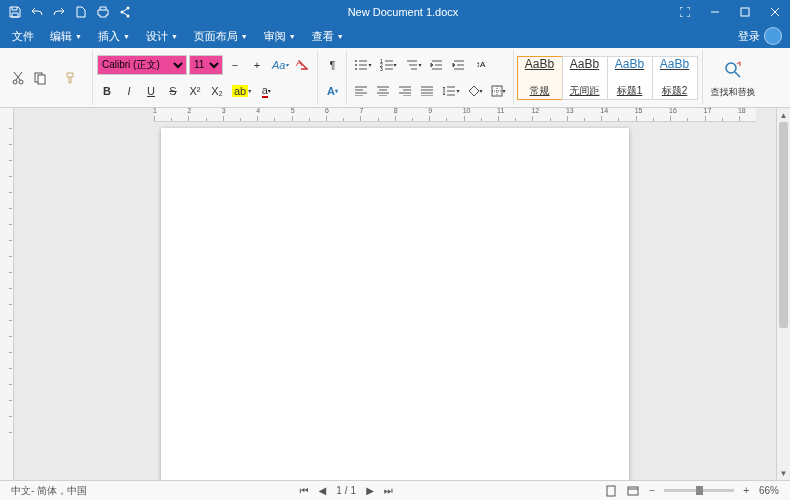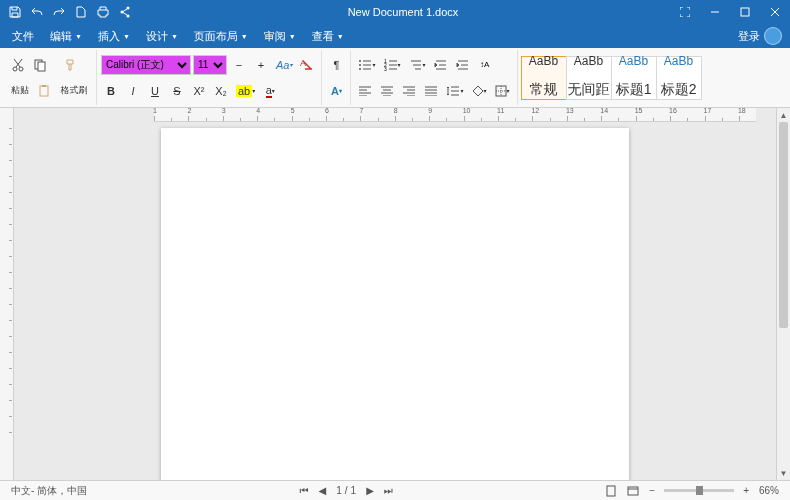--- a/index.html
+++ b/index.html
@@ -20,29 +20,29 @@
 .login { display: flex; align-items: center; gap: 4px; padding-right: 4px; }
 .avatar { width: 18px; height: 18px; border-radius: 50%; background: #4a9de0; border: 1px solid rgba(255,255,255,0.5); }
 
 .ribbon { height: 60px; background: #f8f8f8; border-bottom: 1px solid #d0d0d0; display: flex; align-items: stretch; padding: 2px 4px; }
 .ribbon-group { display: flex; flex-direction: column; justify-content: center; padding: 0 4px; border-right: 1px solid #e0e0e0; }
 .ribbon-group:last-child { border-right: none; }
 .ribbon-row { display: flex; align-items: center; gap: 2px; height: 26px; }
 .ribbon-btn { min-width: 20px; height: 20px; display: flex; align-items: center; justify-content: center; border: 1px solid transparent; cursor: pointer; padding: 0 2px; }
 .ribbon-label { font-size: 9px; text-align: center; }
 
-select.font-combo { height: 20px; font-size: 10px; border: 1px solid #ccc; background: #d946ef; }
+select.font-combo { height: 20px; font-size: 10px; border: 1px solid #ccc; background: #ec4899; }
 .font-combo.name { width: 90px; }
 .font-combo.size { width: 34px; }
 
 .style-gallery { display: flex; gap: 0; }
-.style-item { width: 46px; height: 44px; border: 1px solid #d8d8d8; margin-left: -1px; display: flex; flex-direction: column; align-items: center; justify-content: flex-end; cursor: pointer; background: #fff;}
+.style-item { width: 46px; height: 44px; border: 1px solid #d8d8d8; margin-left: -1px; display: flex; flex-direction: column; align-items: center; justify-content: center; cursor: pointer; background: #fff; text-decoration: underline;}
 .style-item.active { border-color: #f0a030; background: #fff8ee; }
 .style-item .preview { font-size: 12px; }
-.style-item .name { font-size: 14px; margin-top: 13px; }
+.style-item .name { font-size: 10px; margin-top: 13px; }
 .style-item.blue .preview { color: #2a7ab8; }
 
 .find-group { display: flex; flex-direction: column; align-items: center; justify-content: center; padding: 0 8px; }
 .find-group .label { font-size: 9px; margin-top: 2px; }
 
 .editor-area { flex: 1; background: #eaeaea; display: flex; position: relative; overflow: hidden; }
 .vruler { width: 14px; background: #f5f5f5; border-right: 1px solid #d0d0d0; position: relative; }
 .doc-wrap { flex: 1; overflow: auto; position: relative; }
 .hruler { height: 14px; background: #f5f5f5; border-bottom: 1px solid #d0d0d0; margin-left: 140px; margin-right: 20px; position: relative; font-size: 7px; color: #666; }
 .hruler-ticks { position: absolute; inset: 0; display: flex; align-items: flex-end; }
@@ -181,34 +181,20 @@
             <rect x="2" y="2" width="7" height="9" fill="none" stroke="#555"></rect>
             <rect x="5" y="4" width="7" height="9" fill="#fff" stroke="#555"></rect>
           </svg>
         </div>
       <div class="ribbon-btn" style="width:36px;">
           <svg width="14" height="14" viewBox="0 0 14 14">
             <path d="M4 2h6v4H4zM6 6v6h2V6" fill="none" stroke="#ca7"></path>
           </svg>
         </div>
     </div>
-    <div class="ribbon-row">
-      <div class="ribbon-btn">
-          <span class="ribbon-label">粘贴</span>
-        </div>
-      <div class="ribbon-btn">
-          <svg width="14" height="14" viewBox="0 0 14 14">
-            <rect x="3" y="2" width="8" height="10" fill="none" stroke="#ca7"></rect>
-            <rect x="5" y="1" width="4" height="2" fill="#ca7"></rect>
-          </svg>
-        </div>
-      <div class="ribbon-btn" style="width:36px;">
-          <span class="ribbon-label">格式刷</span>
-        </div>
-    </div>
   </div>
 
   <div class="ribbon-group">
     <div class="ribbon-row">
       <select class="font-combo name"><option>Calibri (正文)</option></select>
       <select class="font-combo size"><option>11</option></select>
       <div class="ribbon-btn">−</div>
       <div class="ribbon-btn">+</div>
       <div class="ribbon-btn" style="color:#2a7ab8;font-style:italic;">Aa<span style="font-size:6px;">▾</span></div>
       <div class="ribbon-btn" style="color:#c33;">
@@ -344,20 +330,30 @@
         <div class="preview">AaBb</div>
         <div class="name">标题1</div>
       </div>
       <div class="style-item blue">
         <div class="preview">AaBb</div>
         <div class="name">标题2</div>
       </div>
     </div>
   </div>
 
+  <div class="ribbon-group find-group" style="border-right:none;">
+    <div class="ribbon-btn" style="height:28px;">
+        <svg width="20" height="20" viewBox="0 0 20 20">
+          <circle cx="8" cy="8" r="5" fill="none" stroke="#2a7ab8" stroke-width="1.5"></circle>
+          <path d="M12 12l5 5" stroke="#2a7ab8" stroke-width="1.5"></path>
+          <path d="M14 4l3-2v4" stroke="#c33" fill="none"></path>
+        </svg>
+      </div>
+    <div class="label">查找和替换</div>
+  </div>
 </div>
 
 <div class="editor-area">
   <div class="margin-corner">L</div>
   <div class="vruler">
     <div class="vruler-ticks">
       <span></span>
         <span></span>
         <span></span>
         <span></span>

